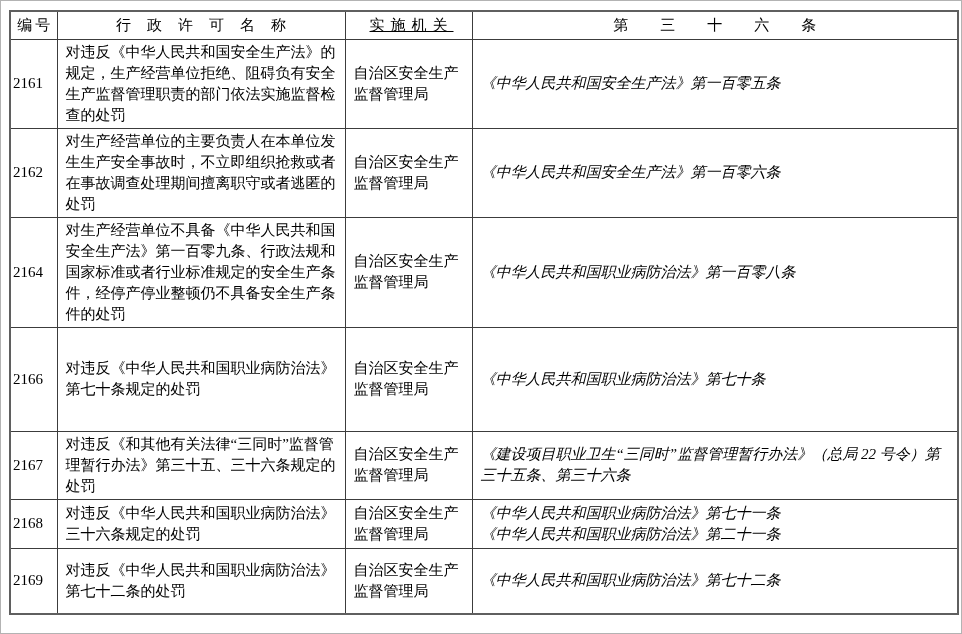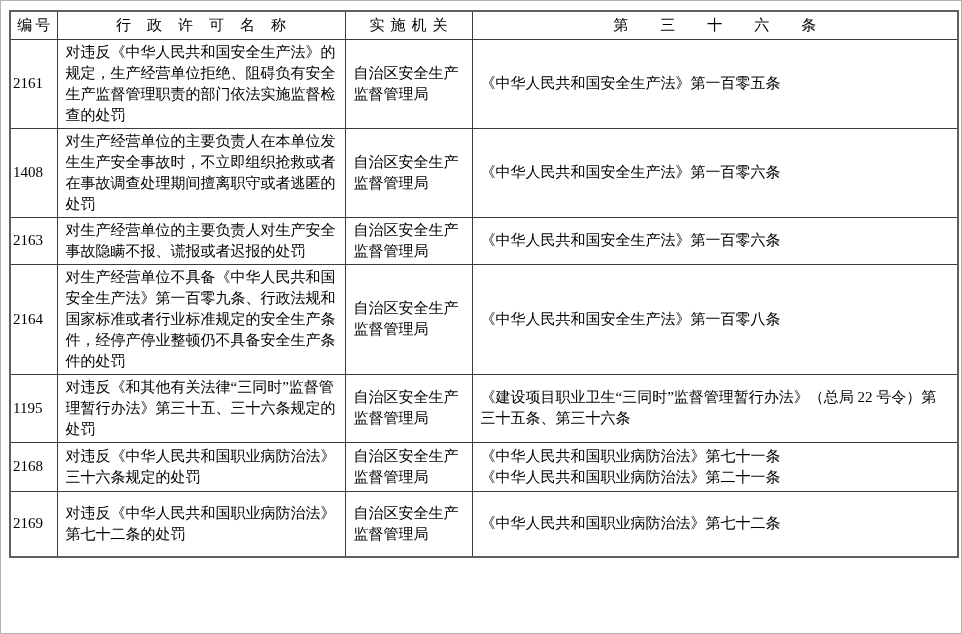--- a/index.html
+++ b/index.html
@@ -41,31 +41,31 @@
   }
   thead tr { height: 28px; }
   th {
     font-weight: normal;
     text-align: center;
     padding: 2px 0;
     white-space: nowrap;
   }
   .th-id     { letter-spacing: 3px;  text-indent: 3px; }
   .th-name   { letter-spacing: 16px; text-indent: 16px; margin-top: 37px; }
-  .th-agency { letter-spacing: 6px;  text-indent: 6px; }
+  .th-agency { letter-spacing: 6px;  text-indent: 6px; text-decoration: underline; }
   .th-legal  { letter-spacing: 32px; text-indent: 32px; }
 
   .td-id {
     padding: 2px 2px;
   }
   .td-name, .td-agency, .td-legal {
     text-align: left;
     padding: 2px 8px;
   }
-  .td-legal { white-space: pre-line; }
+  .td-legal { white-space: pre-line; font-style: italic; }
 
   tbody tr:nth-child(1) { height: 86px; }
   tbody tr:nth-child(2) { height: 85px; }
   tbody tr:nth-child(3) { height: 43px; }
   tbody tr:nth-child(4) { height: 104px; }
   tbody tr:nth-child(5) { height: 50px; }
   tbody tr:nth-child(6) { height: 49px; }
   tbody tr:nth-child(7) { height: 66px; }
   tbody tr:nth-child(8) { height: 48px; padding-left: 36px; }
   tbody tr:nth-child(9) { height: 59px; }
@@ -90,39 +90,39 @@
       </tr>
     </thead>
     <tbody>
       <tr>
         <td class="td-id">2161</td>
         <td class="td-name">对违反《中华人民共和国安全生产法》的规定，生产经营单位拒绝、阻碍负有安全生产监督管理职责的部门依法实施监督检查的处罚</td>
         <td class="td-agency">自治区安全生产监督管理局</td>
         <td class="td-legal">《中华人民共和国安全生产法》第一百零五条</td>
       </tr>
       <tr>
-        <td class="td-id">1408</td>
+        <td class="td-id">2162</td>
         <td class="td-name">对生产经营单位的主要负责人在本单位发生生产安全事故时，不立即组织抢救或者在事故调查处理期间擅离职守或者逃匿的处罚</td>
-        <td class="td-agency">自治区安全生产监督管理局</td>
-        <td class="td-legal">《中华人民共和国安全生产法》第一百零六条</td>
-      </tr>
-      <tr>
-        <td class="td-id">2163</td>
-        <td class="td-name">对生产经营单位的主要负责人对生产安全事故隐瞒不报、谎报或者迟报的处罚</td>
         <td class="td-agency">自治区安全生产监督管理局</td>
         <td class="td-legal">《中华人民共和国安全生产法》第一百零六条</td>
       </tr>
       <tr>
         <td class="td-id">2164</td>
         <td class="td-name">对生产经营单位不具备《中华人民共和国安全生产法》第一百零九条、行政法规和国家标准或者行业标准规定的安全生产条件，经停产停业整顿仍不具备安全生产条件的处罚</td>
         <td class="td-agency">自治区安全生产监督管理局</td>
-        <td class="td-legal">《中华人民共和国安全生产法》第一百零八条</td>
+        <td class="td-legal">《中华人民共和国职业病防治法》第一百零八条</td>
       </tr>
       <tr>
-        <td class="td-id">1195</td>
+        <td class="td-id">2166</td>
+        <td class="td-name">对违反《中华人民共和国职业病防治法》第七十条规定的处罚</td>
+        <td class="td-agency">自治区安全生产监督管理局</td>
+        <td class="td-legal">《中华人民共和国职业病防治法》第七十条</td>
+      </tr>
+      <tr>
+        <td class="td-id">2167</td>
         <td class="td-name">对违反《和其他有关法律“三同时”监督管理暂行办法》第三十五、三十六条规定的处罚</td>
         <td class="td-agency">自治区安全生产监督管理局</td>
         <td class="td-legal">《建设项目职业卫生“三同时”监督管理暂行办法》（总局 22 号令）第三十五条、第三十六条</td>
       </tr>
       <tr>
         <td class="td-id">2168</td>
         <td class="td-name">对违反《中华人民共和国职业病防治法》三十六条规定的处罚</td>
         <td class="td-agency">自治区安全生产监督管理局</td>
         <td class="td-legal">《中华人民共和国职业病防治法》第七十一条
 《中华人民共和国职业病防治法》第二十一条</td>

